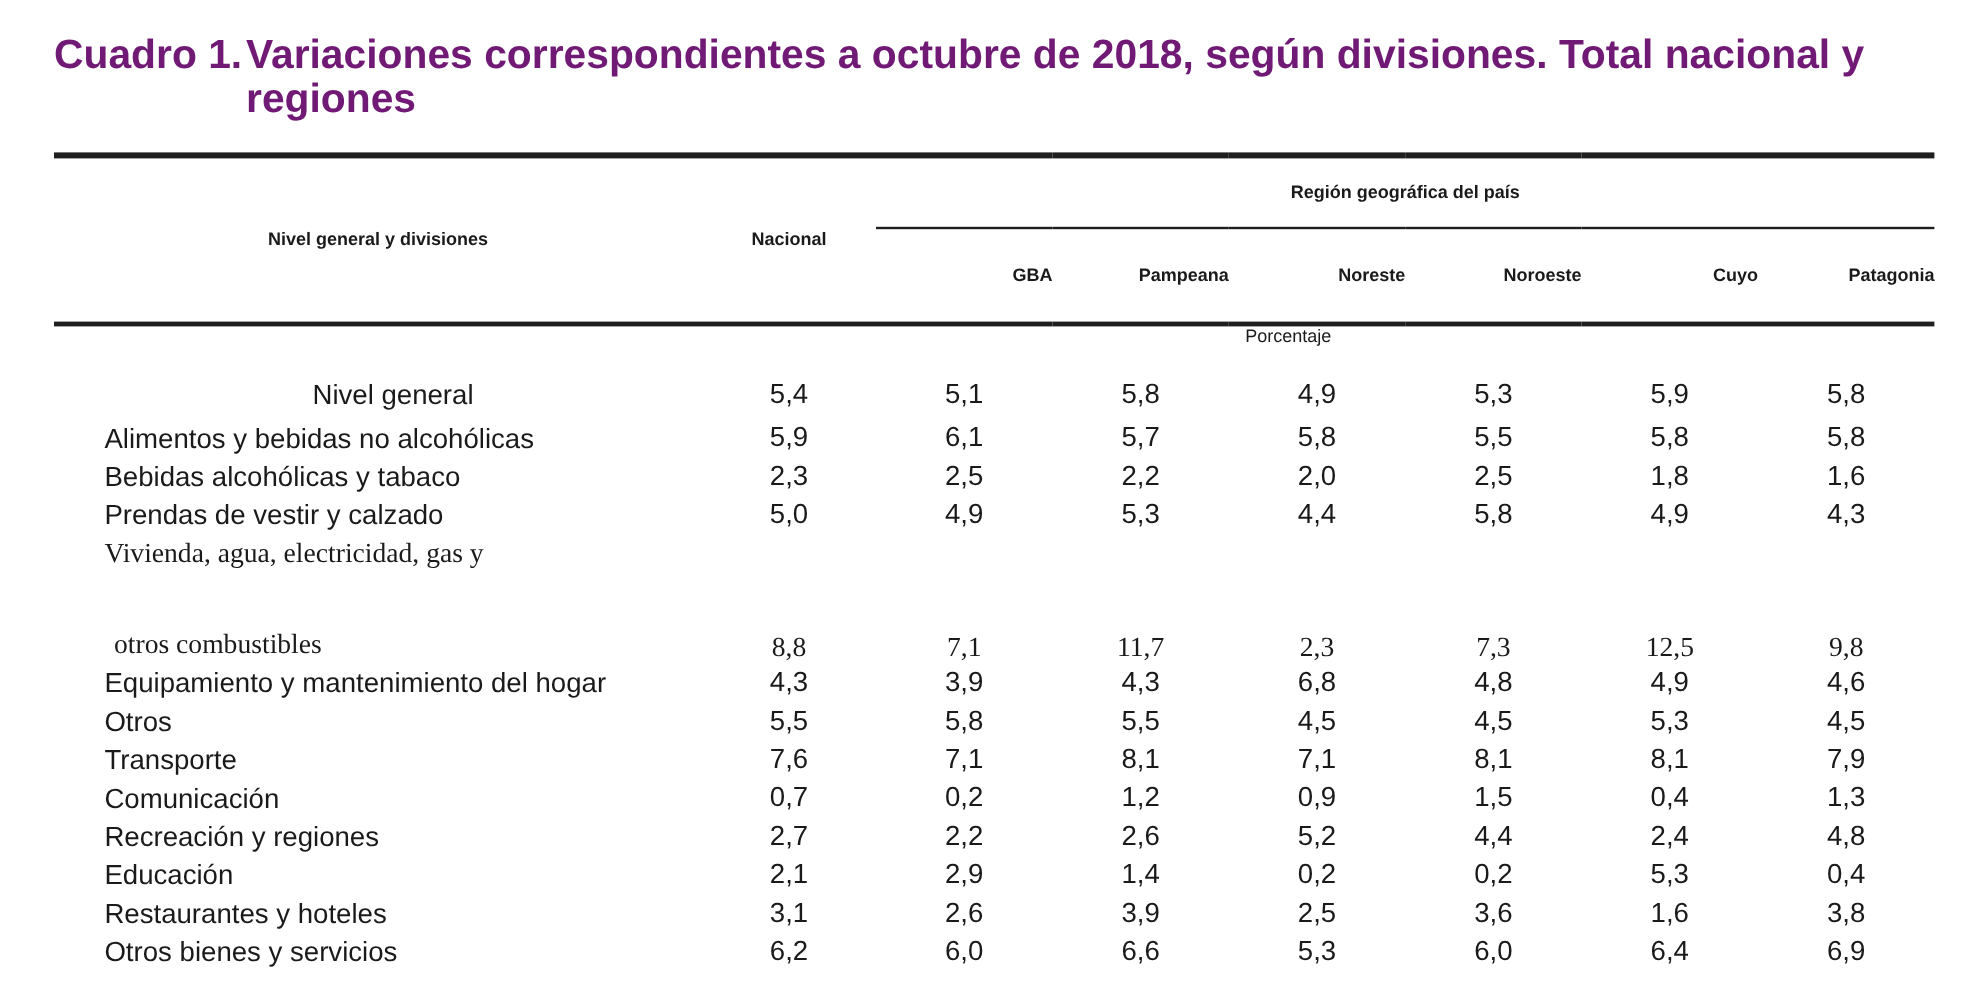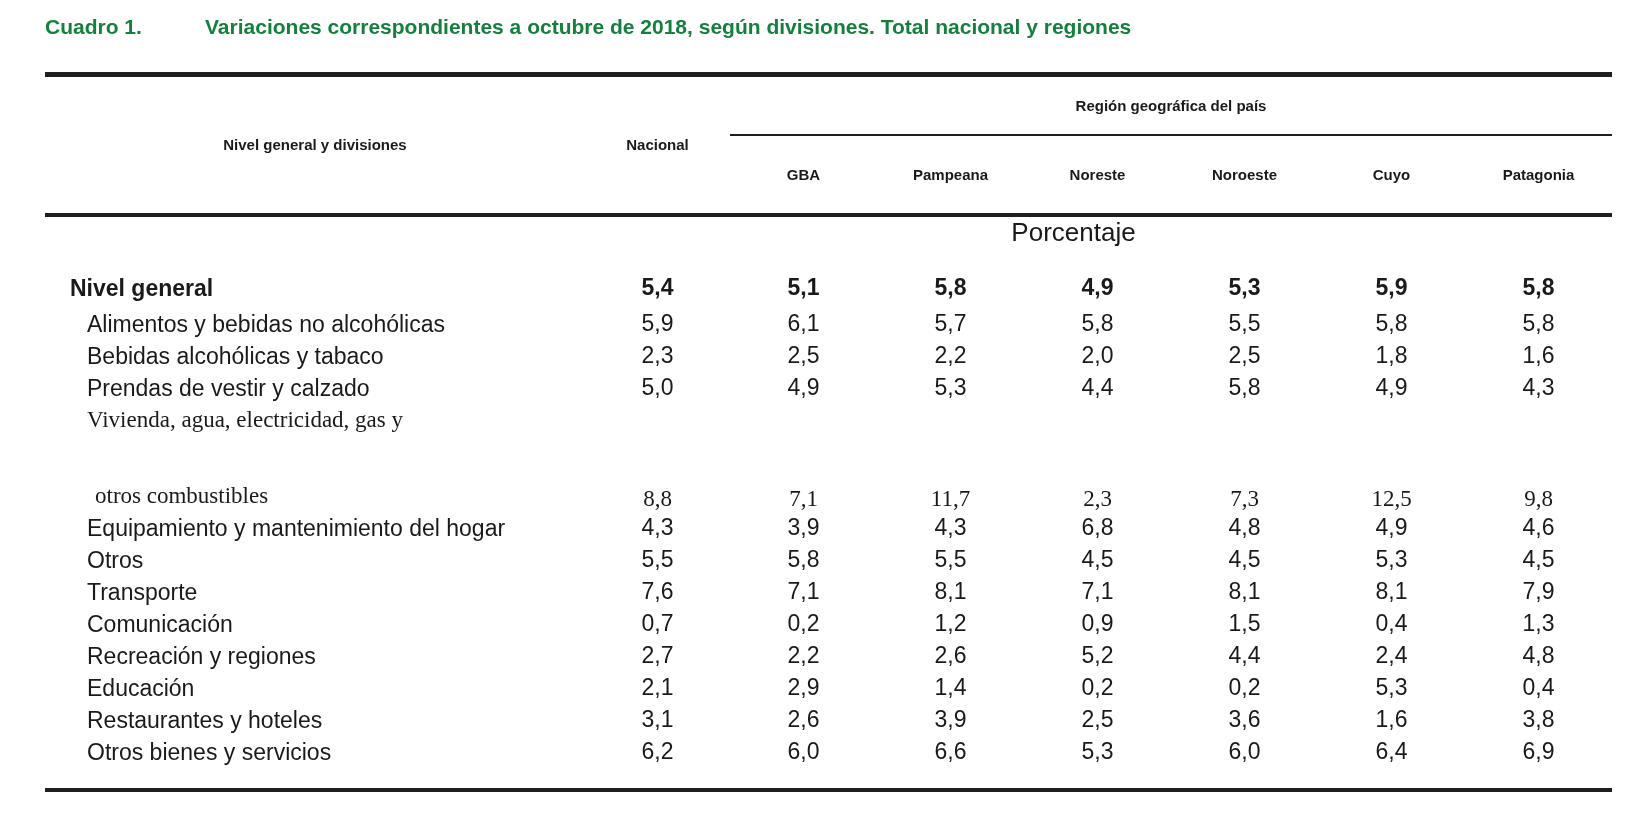--- a/index.html
+++ b/index.html
@@ -12,25 +12,25 @@
   .page {
     position: relative;
     width: 1649px;
     height: 825px;
     background: #ffffff;
     overflow: hidden;
   }
   
   .title-block {
     display: flex;
-    margin: 9px 0 0 45px;
-    font-size: 21px;
+    margin: 28px 0 0 45px;
+    font-size: 34px;
     font-weight: bold;
     line-height: 36px;
-    color: #15803d;
+    color: #701a75;
   }
   .title-label { width: 160px; flex-shrink: 0; }
   
   table.ipc {
     border-collapse: collapse;
     table-layout: fixed;
     width: 1567px;
     margin: 27px 0 0 45px;
     border-top: 5px solid #1f1f1f;
     border-bottom: 4px solid #1f1f1f;
@@ -46,34 +46,34 @@
     text-align: center;
   }
   .th-region-group {
     height: 60px;
     text-align: center;
     vertical-align: middle;
     border-bottom: 2px solid #1f1f1f;
   }
   .th-region {
     height: 80px;
-    text-align: center;
+    text-align: right;
     vertical-align: middle;
   }
   td { font-size: 23px; }
   .unit-row td {
     height: 36px;
-    font-size: 26px;
+    font-size: 15px;
     text-align: center;
     vertical-align: middle;
     padding-right: 50px;
   }
   tbody td { vertical-align: middle; }
   tbody tr td { height: 32px; }
-  tbody tr.bold-row td { height: 40px; font-weight: bold; }
+  tbody tr.bold-row td { height: 40px; font-weight: normal; text-align: center; }
   tbody tr.two-line-row td { height: 64px; font-family: Liberation Serif, serif; }
   tbody tr.two-line-row td.value-cell { vertical-align: bottom; }
   td.label-cell { padding-left: 25px; text-align: left; line-height: 32px; }
   td.label-cell.indented { padding-left: 42px; }
   .label-line2 { padding-left: 8px; margin-top: 44px; }
   td.value-cell { text-align: center; }
   tbody tr:last-child td { padding-bottom: 20px; }
 </style>
 </head>
 <body>

